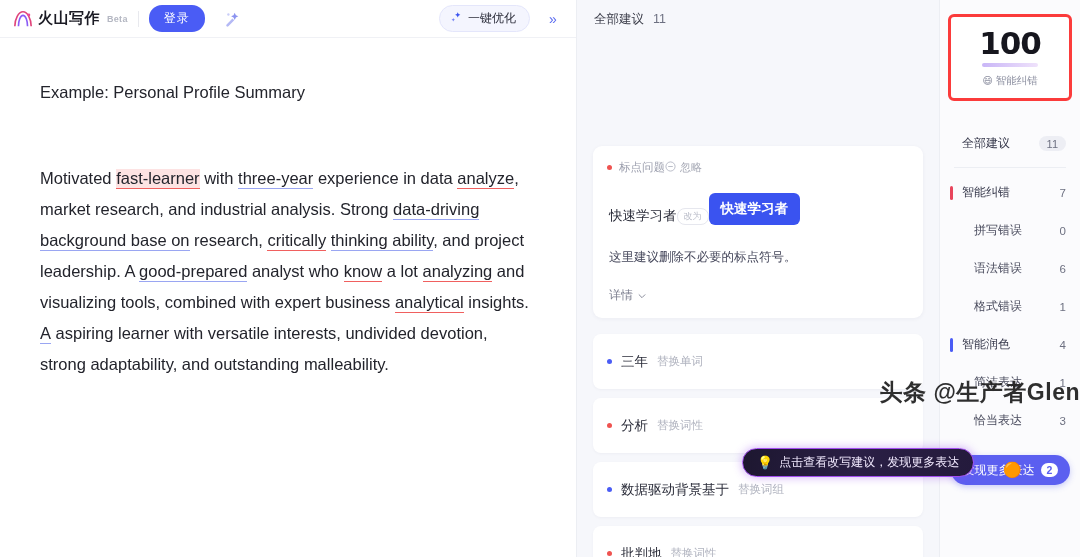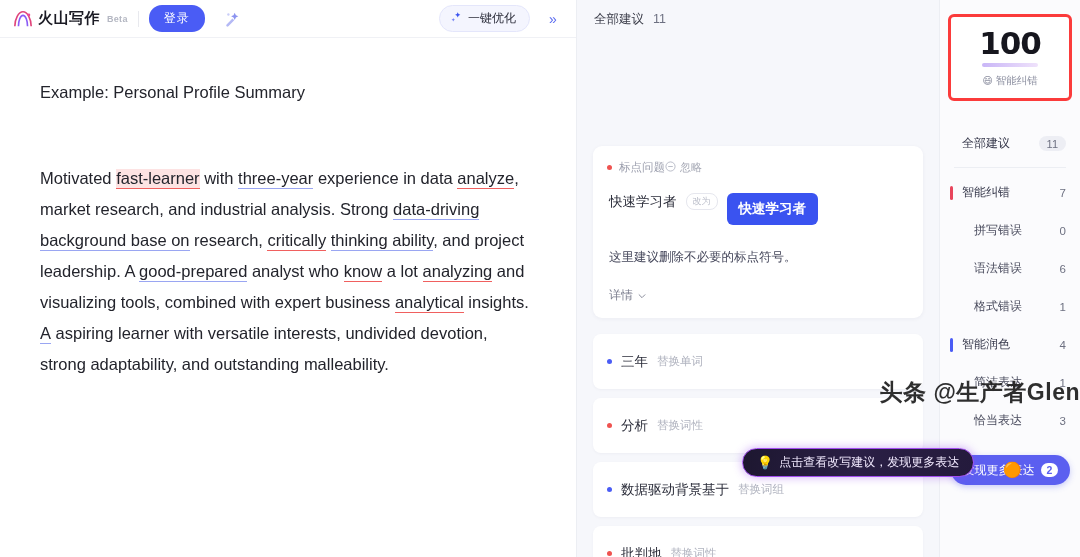--- a/index.html
+++ b/index.html
@@ -135,21 +135,21 @@
   .card-tag { display: flex; align-items: center; gap: 7px; }
   .dot { width: 5px; height: 5px; border-radius: 50%; display: inline-block; }
   .dot-red { background: #ef5350; }
   .dot-blue { background: #4a5cf5; }
   .tag-label { font-size: 11.5px; color: #9b9ead; }
   .ignore-btn {
     display: flex; align-items: center; gap: 4px;
     font-size: 11px; color: #a7aab6; cursor: pointer;
   }
   .card-replace {
-    display: flex; align-items: flex-start; gap: 9px;
+    display: flex; align-items: flex-end; gap: 0;
     margin: 18px 0 6px 2px;
   }
   .word-old { font-size: 13.5px; color: #2b2d3a; }
   .mini-pill {
     font-size: 9px; color: #b9bcc8;
     border: 1px solid #e6e7ee;
     border-radius: 8px;
     padding: 1px 6px;
   }
   .word-new-btn {

